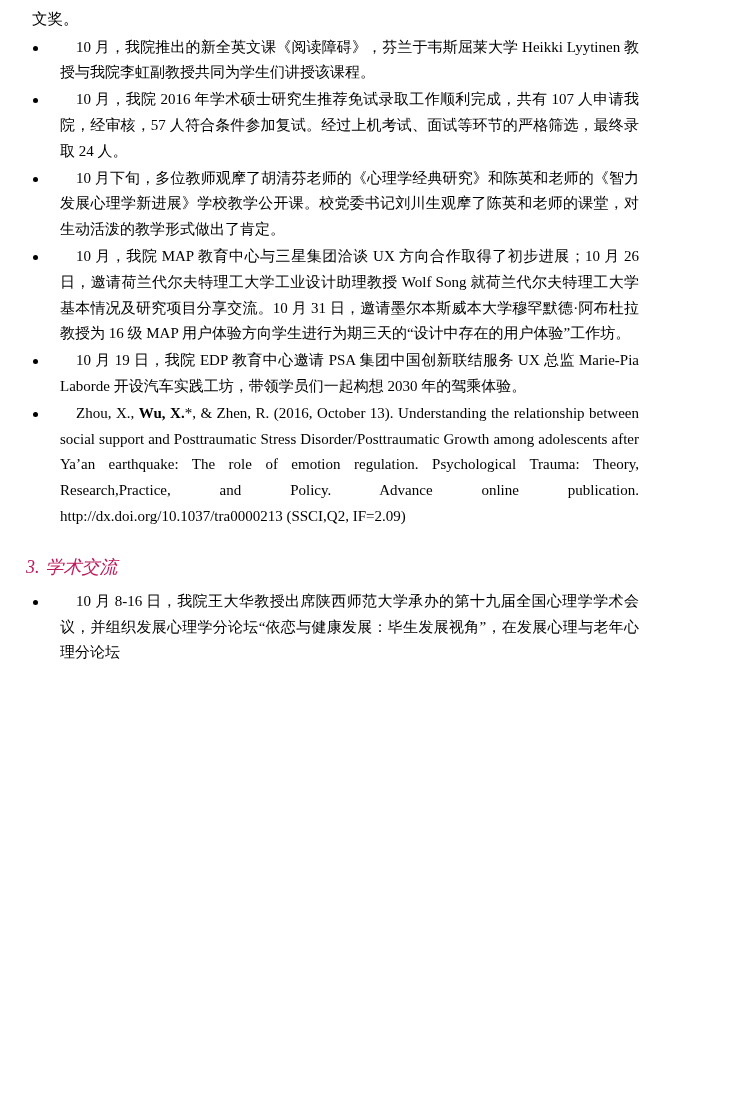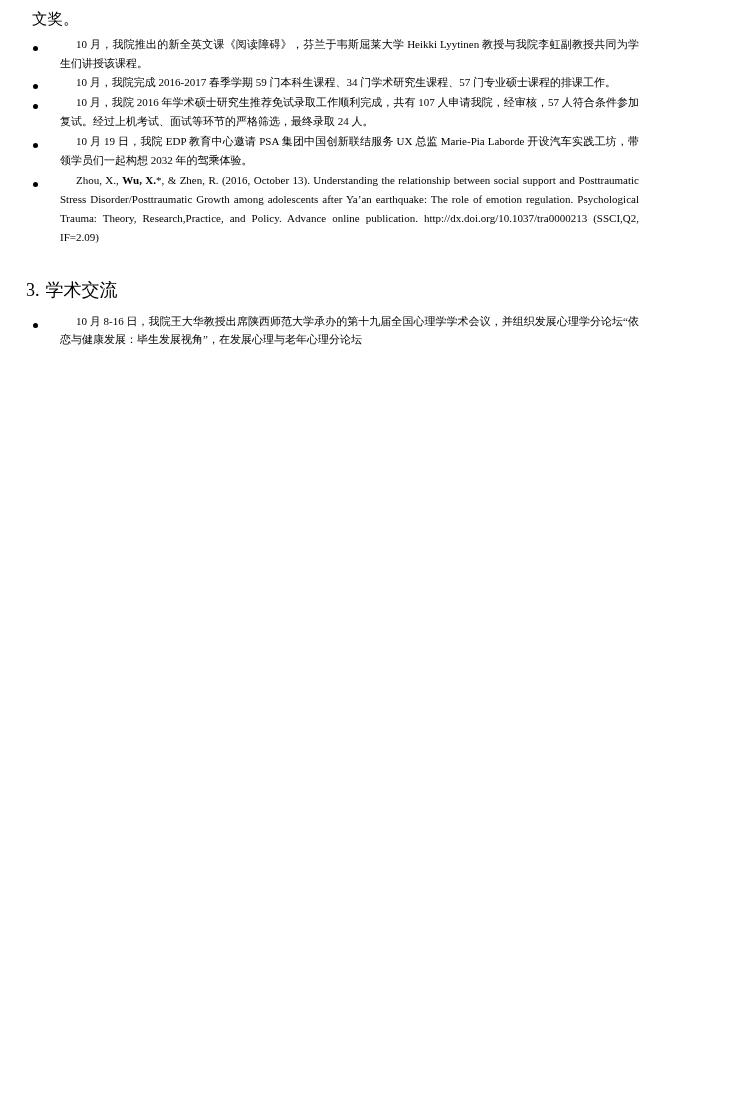--- a/index.html
+++ b/index.html
@@ -30,21 +30,21 @@
     list-style: none;
     margin: 0;
     padding: 0;
   }
   ul.bullets > li {
     position: relative;
     padding-left: 38px;
     margin: 0 0 1px 0;
     text-align: justify;
     text-justify: inter-ideograph;
-    font-size: 11px;
+    font-size: 15px;
     line-height: 1.72;
   }
   ul.bullets > li::before {
     content: "";
     position: absolute;
     left: 11px;
     top: 11px;
     width: 5px;
     height: 5px;
     background: #000;
@@ -52,46 +52,48 @@
   }
   li .indent {
     display: inline-block;
     width: 16px;
   }
   .ref-item {
     font-size: 15px;
     line-height: 1.75;
   }
   .section-heading {
-    color: #000000;
+    color: #be185d;
     font-size: 18px;
     font-weight: normal;
-    margin: 28px 0 6px 4px;
+    margin: 22px 0 6px 4px;
     font-family: "Liberation Serif", "DejaVu Serif", serif;
+    font-style: italic;
   }
   .section-heading .num {
     margin-right: 6px;
   }
   .bold { font-weight: bold; }
   .tail-block {
     margin-top: 2px;
   }
 </style>
 </head>
 <body>
 
 <div class="page">
 
   <p class="lead-line">文奖。</p>
 
   <ul class="bullets">
     <li><span class="indent"></span><span>10 月，我院推出的新全英文课《阅读障碍》，芬兰于韦斯屈莱大学 Heikki Lyytinen 教授与我院李虹副教授共同为学生们讲授该课程。</span></li>
-    <li><span class="indent"></span><span>10 月，我院完成 2016-2017 春季学期 59 门本科生课程、34 门学术研究生课程、57 门专业硕士课程的排课工作。</span></li>
     <li><span class="indent"></span><span>10 月，我院 2016 年学术硕士研究生推荐免试录取工作顺利完成，共有 107 人申请我院，经审核，57 人符合条件参加复试。经过上机考试、面试等环节的严格筛选，最终录取 24 人。</span></li>
-    <li><span class="indent"></span><span>10 月 19 日，我院 EDP 教育中心邀请 PSA 集团中国创新联结服务 UX 总监 Marie-Pia Laborde 开设汽车实践工坊，带领学员们一起构想 2032 年的驾乘体验。</span></li>
+    <li><span class="indent"></span><span>10 月下旬，多位教师观摩了胡清芬老师的《心理学经典研究》和陈英和老师的《智力发展心理学新进展》学校教学公开课。校党委书记刘川生观摩了陈英和老师的课堂，对生动活泼的教学形式做出了肯定。</span></li>
+    <li><span class="indent"></span><span>10 月，我院 MAP 教育中心与三星集团洽谈 UX 方向合作取得了初步进展；10 月 26 日，邀请荷兰代尔夫特理工大学工业设计助理教授 Wolf Song 就荷兰代尔夫特理工大学基本情况及研究项目分享交流。10 月 31 日，邀请墨尔本斯威本大学穆罕默德·阿布杜拉教授为 16 级 MAP 用户体验方向学生进行为期三天的“设计中存在的用户体验”工作坊。</span></li>
+    <li><span class="indent"></span><span>10 月 19 日，我院 EDP 教育中心邀请 PSA 集团中国创新联结服务 UX 总监 Marie-Pia Laborde 开设汽车实践工坊，带领学员们一起构想 2030 年的驾乘体验。</span></li>
     <li class="ref-item">
       <span class="indent"></span><span>Zhou, X., </span><span class="bold">Wu, X.</span><span>*, &amp; Zhen, R. (2016, October 13). Understanding the relationship between social support and Posttraumatic Stress Disorder/Posttraumatic Growth among adolescents after Ya’an earthquake: The role of emotion regulation. Psychological Trauma: Theory, Research,Practice, and Policy. Advance online publication. http://dx.doi.org/10.1037/tra0000213 (SSCI,Q2, IF=2.09)</span>
     </li>
   </ul>
 
   <div class="section-heading">
     <span class="num">3.</span><span>学术交流</span>
   </div>
 
   <ul class="bullets tail-block">

